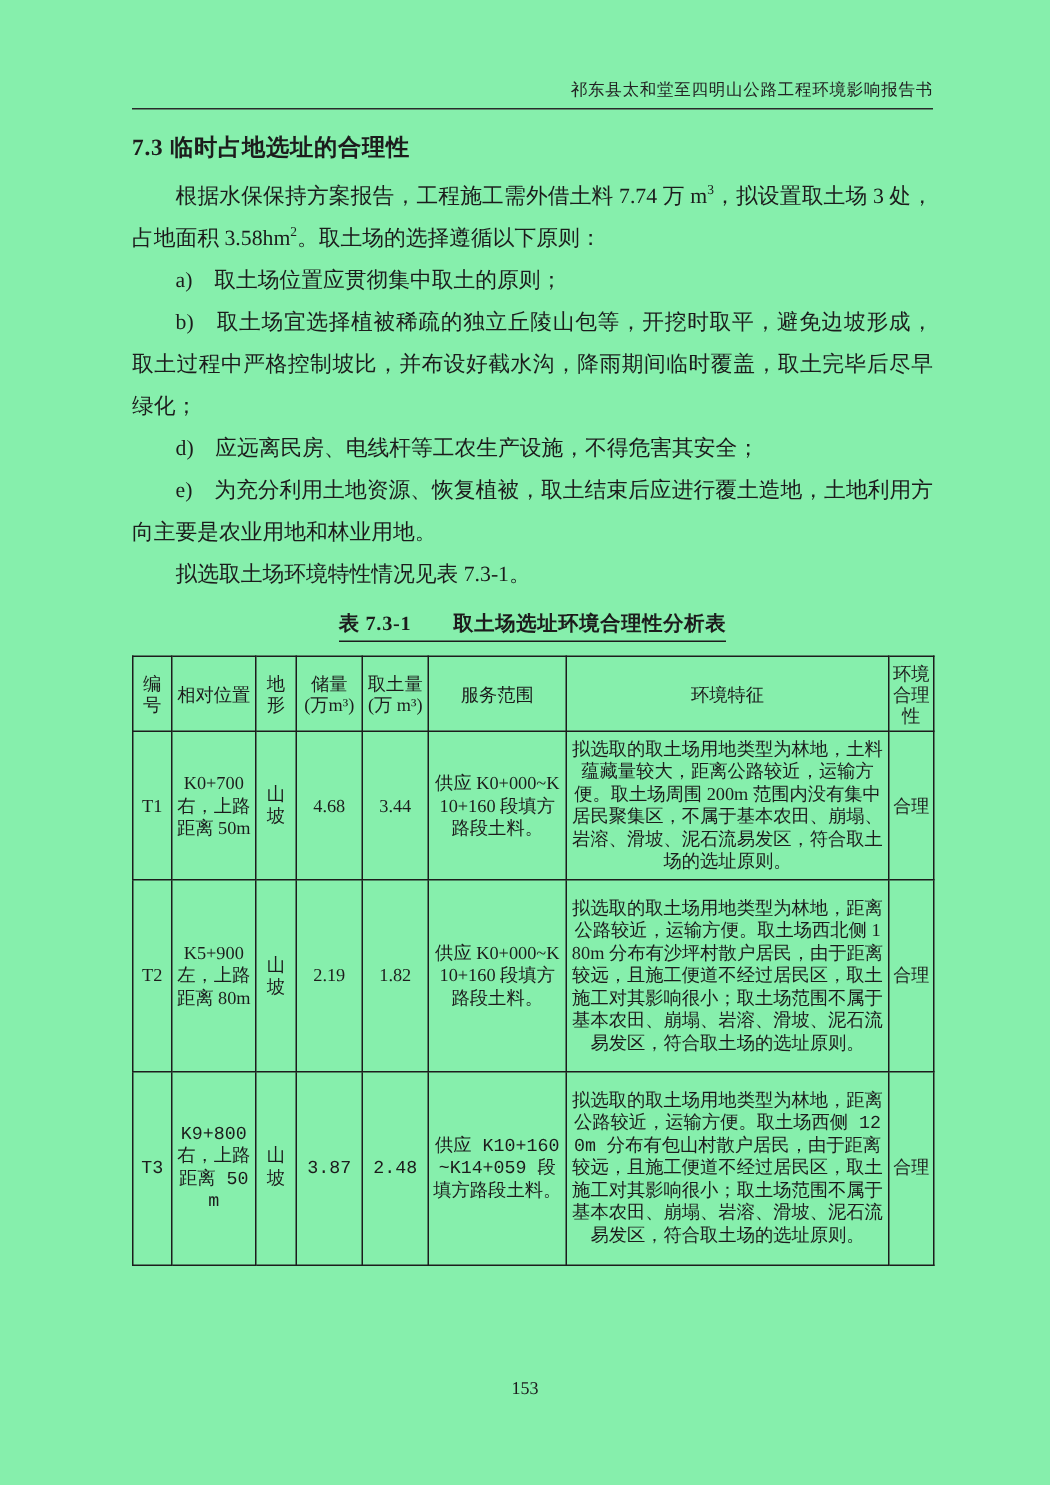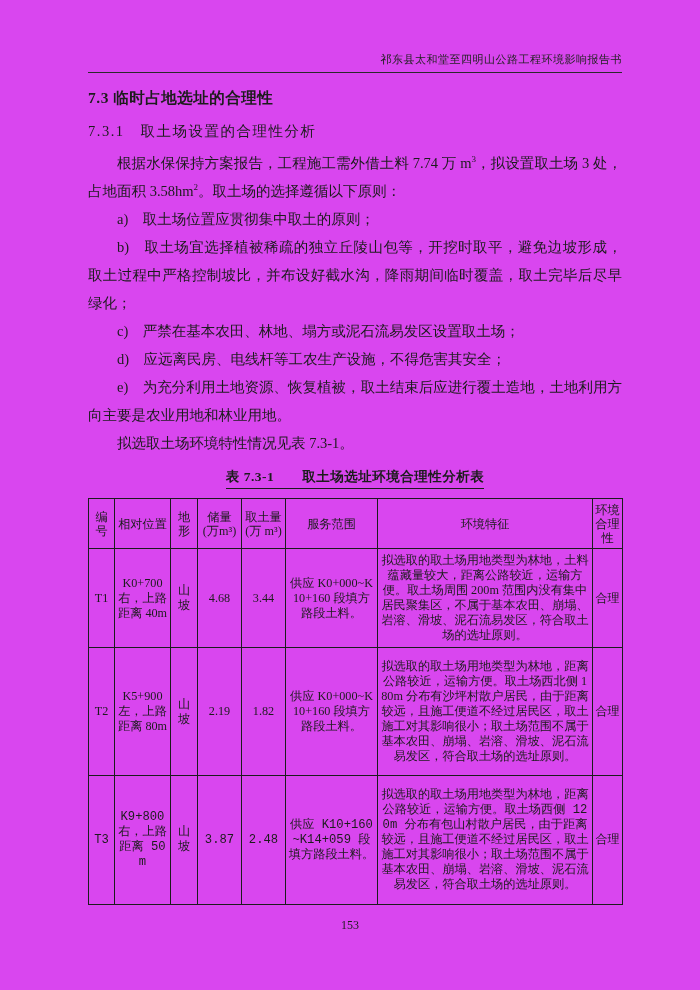--- a/index.html
+++ b/index.html
@@ -2,21 +2,21 @@
 <html lang="zh"><head>
 <meta charset="utf-8">
 <style>
   * { margin: 0; padding: 0; box-sizing: border-box; }
   html, body { background: #888; }
   .page {
     position: relative;
     width: 700px;
     height: 990px;
     margin: 0 auto;
-    background: #d946ef;
+    background: #86efac;
     font-family: "Liberation Serif", "DejaVu Serif", serif;
     color: #1c1c1c;
     overflow: hidden;
   }
   .content {
     padding: 52px 78px 0 88px;
   }
   
   .doc-header {
     text-align: right;
@@ -120,27 +120,25 @@
 
 <div class="page">
   <div class="content">
 
     <div class="doc-header">
       <span>祁东县太和堂至四明山公路工程环境影响报告书</span>
     </div>
 
     <div class="h-section">7.3 临时占地选址的合理性</div>
 
-    <div class="h-subsection">7.3.1　取土场设置的合理性分析</div>
 
     <p class="body-p"><span>根据水保保持方案报告，工程施工需外借土料 7.74 万 m</span><sup>3</sup><span>，拟设置取土场 3 处，占地面积 3.58hm</span><sup>2</sup><span>。取土场的选择遵循以下原则：</span></p>
 
     <p class="body-p list-p">a)　取土场位置应贯彻集中取土的原则；</p>
     <p class="body-p list-p">b)　取土场宜选择植被稀疏的独立丘陵山包等，开挖时取平，避免边坡形成，取土过程中严格控制坡比，并布设好截水沟，降雨期间临时覆盖，取土完毕后尽早绿化；</p>
-    <p class="body-p list-p">c)　严禁在基本农田、林地、塌方或泥石流易发区设置取土场；</p>
     <p class="body-p list-p">d)　应远离民房、电线杆等工农生产设施，不得危害其安全；</p>
     <p class="body-p list-p">e)　为充分利用土地资源、恢复植被，取土结束后应进行覆土造地，土地利用方向主要是农业用地和林业用地。</p>
 
     <p class="body-p list-p">拟选取土场环境特性情况见表 7.3-1。</p>
 
     <div class="table-title-wrap">
       <span class="table-title">表 7.3-1　　取土场选址环境合理性分析表</span>
     </div>
 
     <table class="analysis">
@@ -160,21 +158,21 @@
           <th>相对位置</th>
           <th>地形</th>
           <th>储量(万m³)</th>
           <th>取土量(万 m³)</th>
           <th>服务范围</th>
           <th>环境特征</th>
           <th>环境合理性</th>
         </tr>
         <tr class="r1">
           <td>T1</td>
-          <td>K0+700 右，上路距离 40m</td>
+          <td>K0+700 右，上路距离 50m</td>
           <td>山坡</td>
           <td>4.68</td>
           <td>3.44</td>
           <td>供应 K0+000~K10+160 段填方路段土料。</td>
           <td class="env">拟选取的取土场用地类型为林地，土料蕴藏量较大，距离公路较近，运输方便。取土场周围 200m 范围内没有集中居民聚集区，不属于基本农田、崩塌、岩溶、滑坡、泥石流易发区，符合取土场的选址原则。</td>
           <td class="rat">合理</td>
         </tr>
         <tr class="r2">
           <td>T2</td>
           <td>K5+900 左，上路距离 80m</td>

